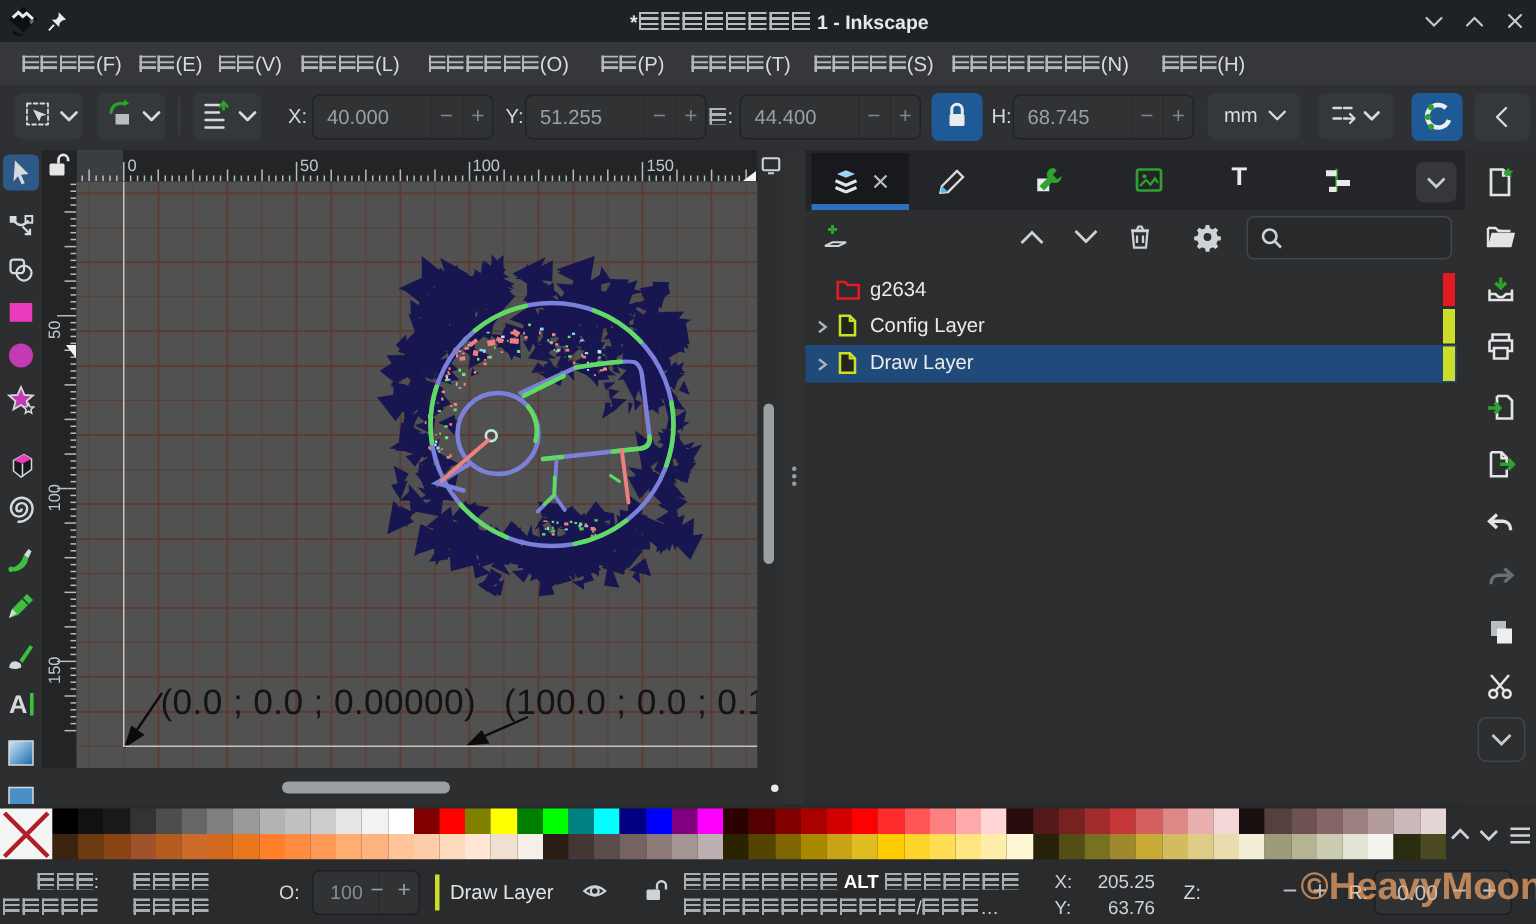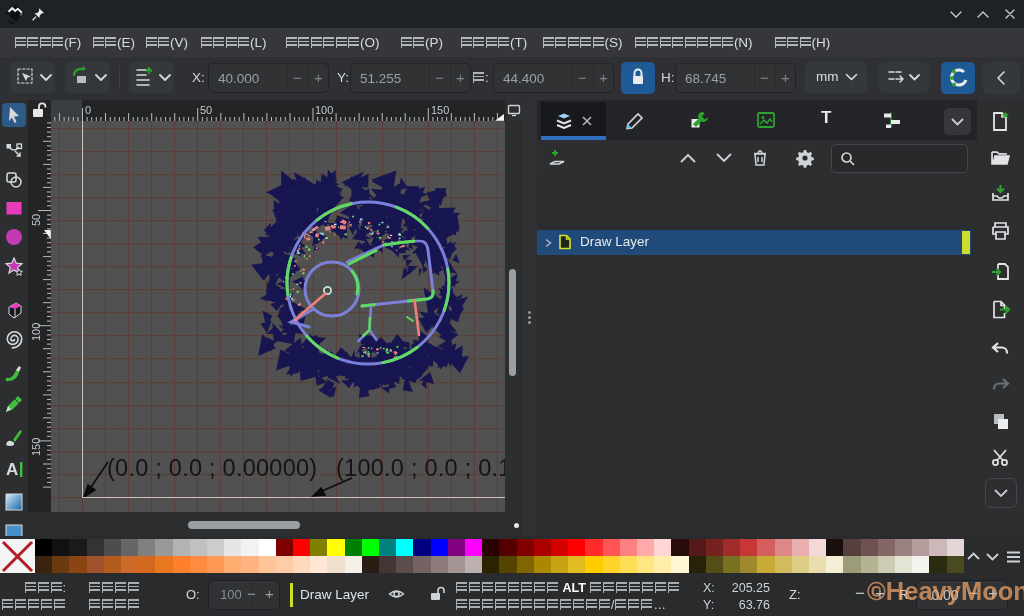--- a/index.html
+++ b/index.html
@@ -19,20 +19,21 @@
  <svg class="abs" style="left:5px;top:4px" width="21" height="20" viewBox="0 0 21 20">
   <path d="M10.5 0.5 L20 9 L10.5 17.5 L1 9 Z" fill="#0d0f12"></path>
   <path d="M3.5 7.8 L7.3 4.2 L10.2 7 L12.8 4.8 L17 8.8" fill="none" stroke="#e8eaec" stroke-width="2"></path>
   <path d="M14.5 9.5 L18.5 9.5 L15.5 12.5 Z" fill="#5a6874"></path>
   <path d="M4 16 q3 3.5 7 2.8 q-3.5 2.7 -7.5 -0.6 Z" fill="#0d0f12"></path>
  </svg>
  <svg class="abs" style="left:31px;top:7px" width="15" height="15" viewBox="0 0 15 15">
   <path d="M8.2 1.2 L13 6 L10.6 6.6 L8.8 8.4 L8.4 11 L3.6 6.2 L6.4 6 L8 4Z" fill="#e8eaec"></path>
   <path d="M5 9.6 L1.6 13.2" stroke="#e8eaec" stroke-width="1.3"></path>
  </svg>
+ <div class="abs" style="left:420px;top:7px;width:280px;height:15px;font-size:13px;font-weight:bold;color:#e6e8ea;white-space:nowrap">*<span class="j"></span><span class="j"></span><span class="j"></span><span class="j"></span><span class="j"></span><span class="j"></span><span class="j"></span><span class="j"></span> 1 - Inkscape</div>
  <svg class="abs" style="left:950px;top:8px" width="66" height="13" viewBox="0 0 66 13">
   <g stroke="#c9ccce" stroke-width="1.4" fill="none" stroke-linecap="round">
    <path d="M1 4 l5 5 l5 -5"></path>
    <path d="M28 9 l5 -5 l5 5"></path>
    <path d="M56 2 l8 8 M64 2 l-8 8"></path>
   </g>
  </svg>
 </div>
 
 <div class="abs" style="left:0;top:28px;width:1024px;height:29px;background:#35373a">
@@ -1423,20 +1424,38 @@
         <circle cx="10" cy="10" r="2.6" fill="#2c2e30"></circle>
       </svg>
  <div class="abs" style="left:294px;top:4px;width:137px;height:29px;background:#27292b;border:1px solid #43474b;border-radius:5px">
   <svg class="abs" style="left:8px;top:6px" width="16" height="16" viewBox="0 0 16 16">
           <circle cx="6.5" cy="6.5" r="4.5" fill="none" stroke="#d0d3d5" stroke-width="1.7"></circle>
           <path d="M10 10 l4 4" stroke="#d0d3d5" stroke-width="1.7"></path>
         </svg>
       </div>
 </div>
  <div class="abs" style="left:0;top:76px;width:440px;height:360px;background:#2b2d2e"></div>
+ <div class="abs" style="left:0;top:80.5px;width:434px;height:24.7px;color:#e8eaec;font-size:13.5px">
+ <svg class="abs" style="left:20px;top:5px" width="17" height="15" viewBox="0 0 17 15">
+        <path d="M1.5 2 h5 l1.5 2 h7.5 v9 h-14 Z" fill="none" stroke="#e01b24" stroke-width="1.8"></path>
+      </svg>
+      <div class="abs" style="left:43px;top:4px">g2634</div>
+ <div class="abs" style="left:425px;top:1px;width:8px;height:22.7px;background:#e01b24"></div>
+    </div>
+    <div class="abs" style="left:0;top:105.2px;width:434px;height:24.7px;color:#e8eaec;font-size:13.5px">
+ <svg class="abs" style="left:6px;top:8px" width="10" height="10" viewBox="0 0 10 10">
+        <path d="M3 1.5 l4.5 3.5 L3 8.5" stroke="#b0b4b7" stroke-width="1.5" fill="none"></path>
+      </svg>
+      <svg class="abs" style="left:21px;top:4px" width="14" height="16" viewBox="0 0 14 16">
+        <path d="M2 1.5 h6.5 L12 5 v9.5 H2 Z" fill="#22251a" stroke="#cdde2a" stroke-width="1.7"></path>
+        <path d="M8.5 1.5 V5 H12" fill="none" stroke="#cdde2a" stroke-width="1.4"></path>
+      </svg>
+      <div class="abs" style="left:43px;top:4px">Config Layer</div>
+ <div class="abs" style="left:425px;top:1px;width:8px;height:22.7px;background:#cdde2a"></div>
+    </div>
     <div class="abs" style="left:0;top:129.9px;width:434px;height:24.7px;background:#204a7a;color:#e8eaec;font-size:13.5px">
  <svg class="abs" style="left:6px;top:8px" width="10" height="10" viewBox="0 0 10 10">
         <path d="M3 1.5 l4.5 3.5 L3 8.5" stroke="#b0b4b7" stroke-width="1.5" fill="none"></path>
       </svg>
       <svg class="abs" style="left:21px;top:4px" width="14" height="16" viewBox="0 0 14 16">
         <path d="M2 1.5 h6.5 L12 5 v9.5 H2 Z" fill="#22251a" stroke="#cdde2a" stroke-width="1.7"></path>
         <path d="M8.5 1.5 V5 H12" fill="none" stroke="#cdde2a" stroke-width="1.4"></path>
       </svg>
       <div class="abs" style="left:43px;top:4px">Draw Layer</div>
  <div class="abs" style="left:425px;top:1px;width:8px;height:22.7px;background:#cdde2a"></div>

